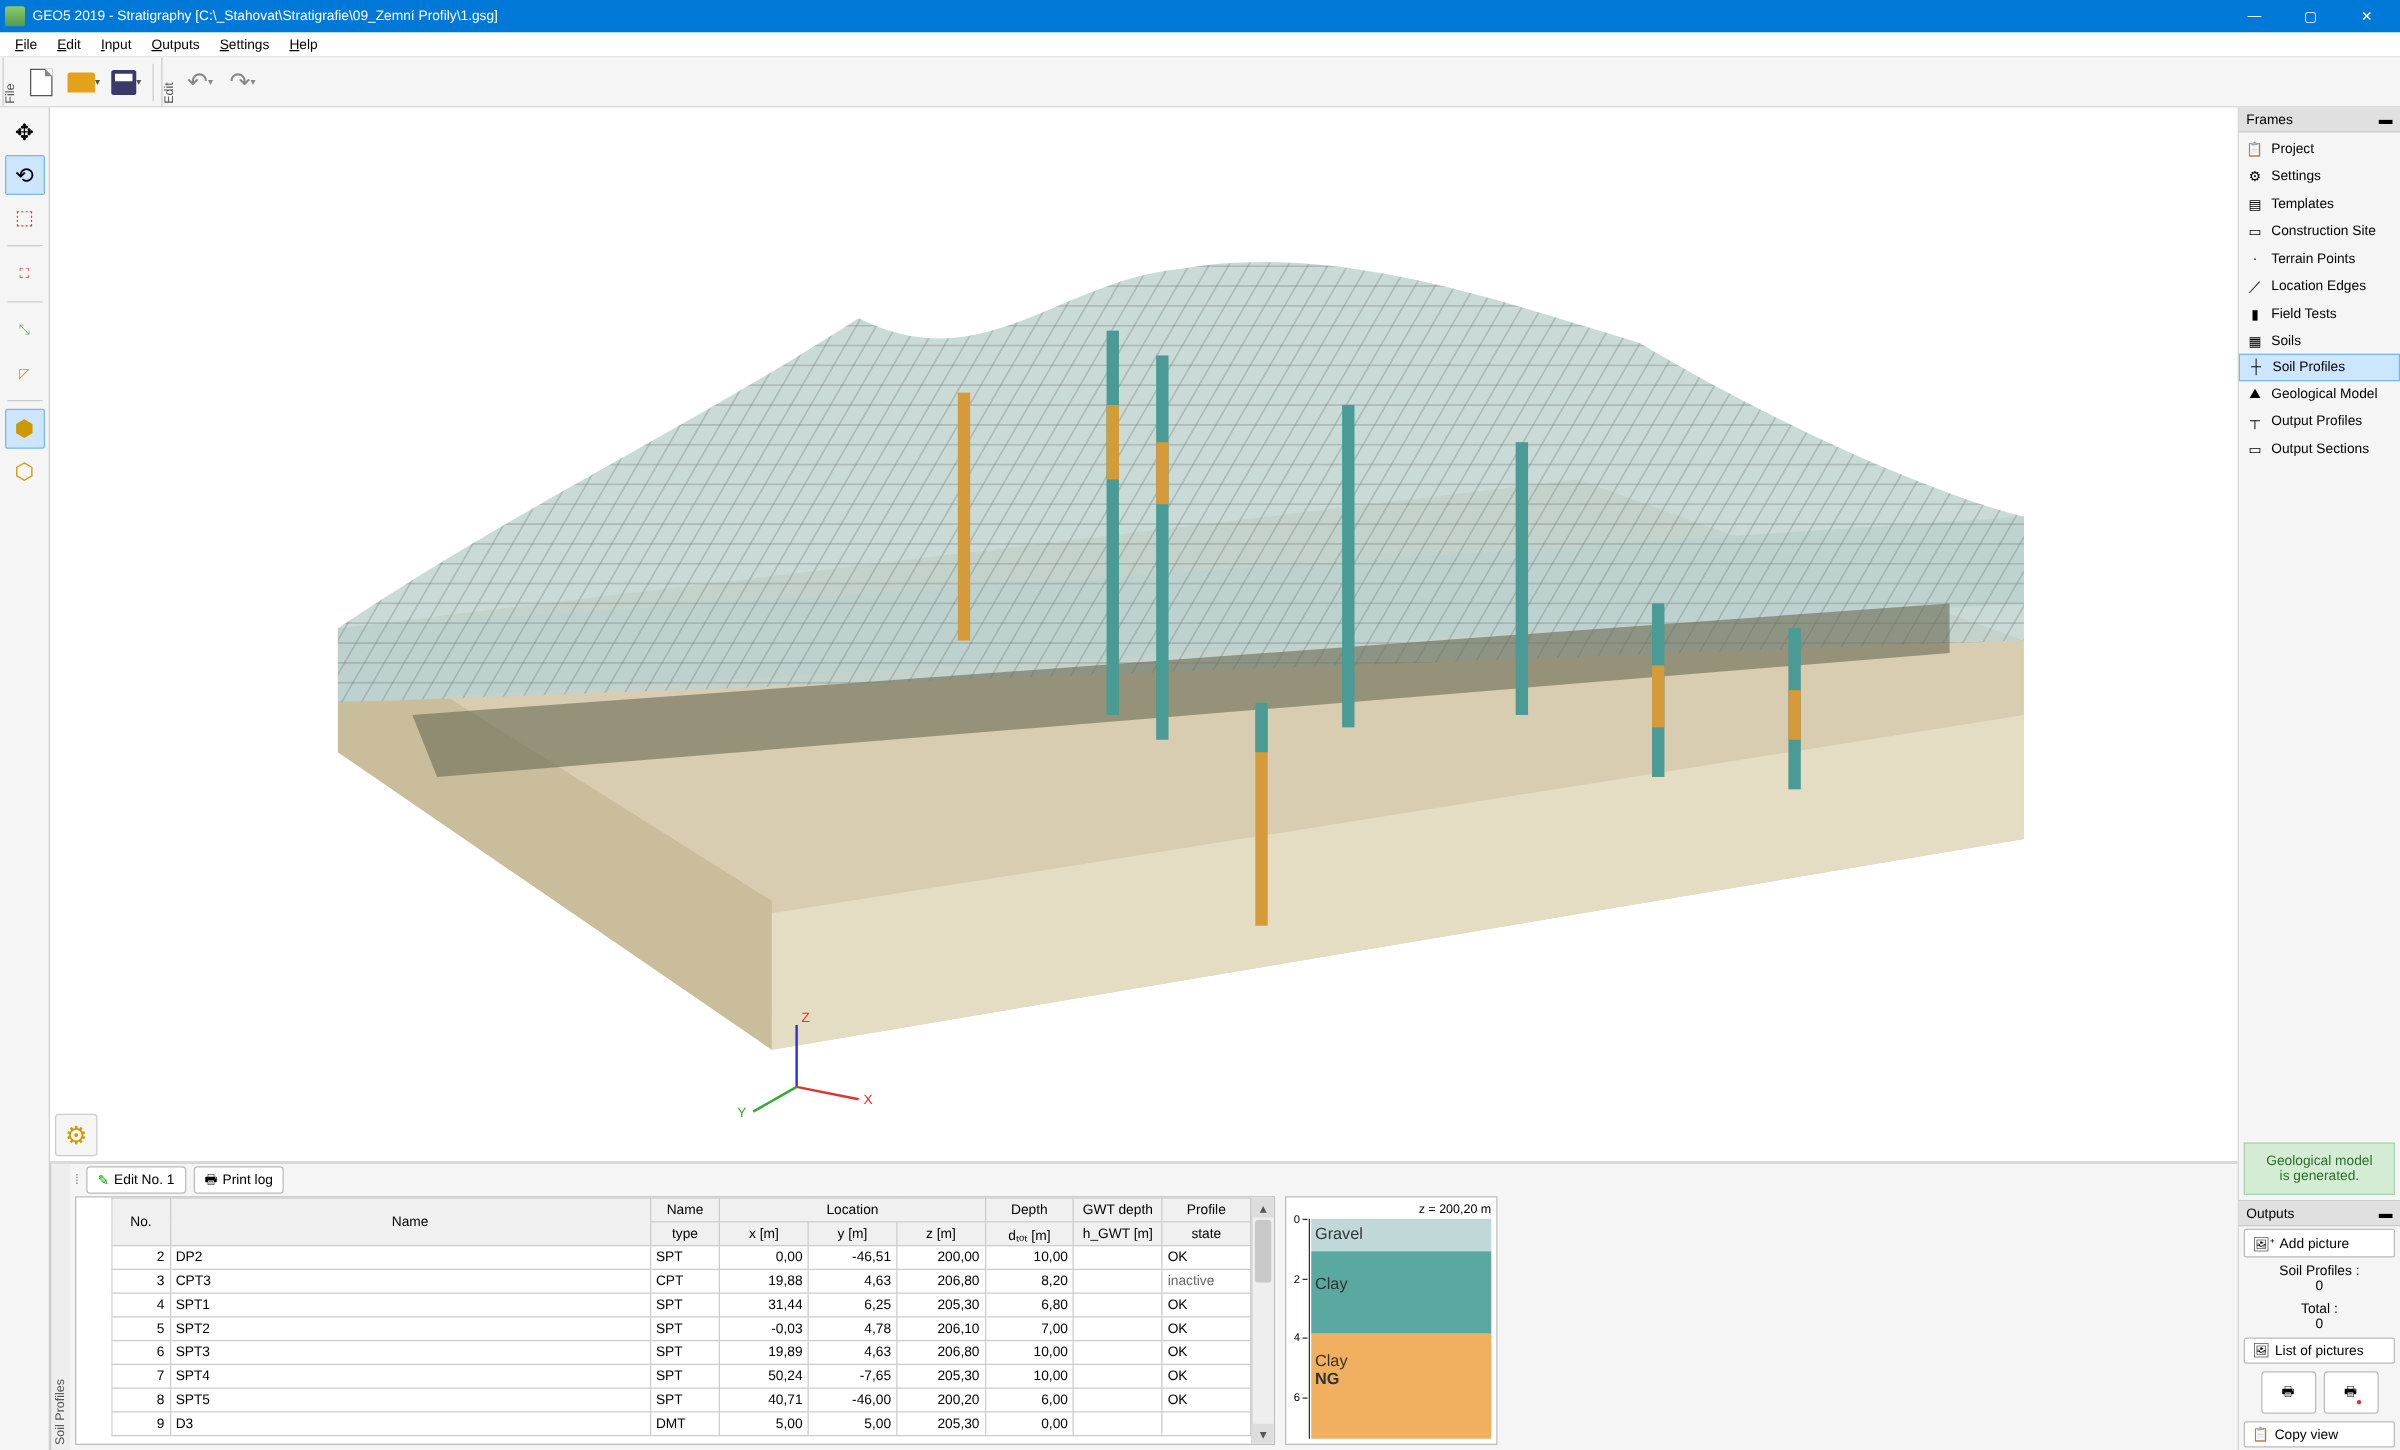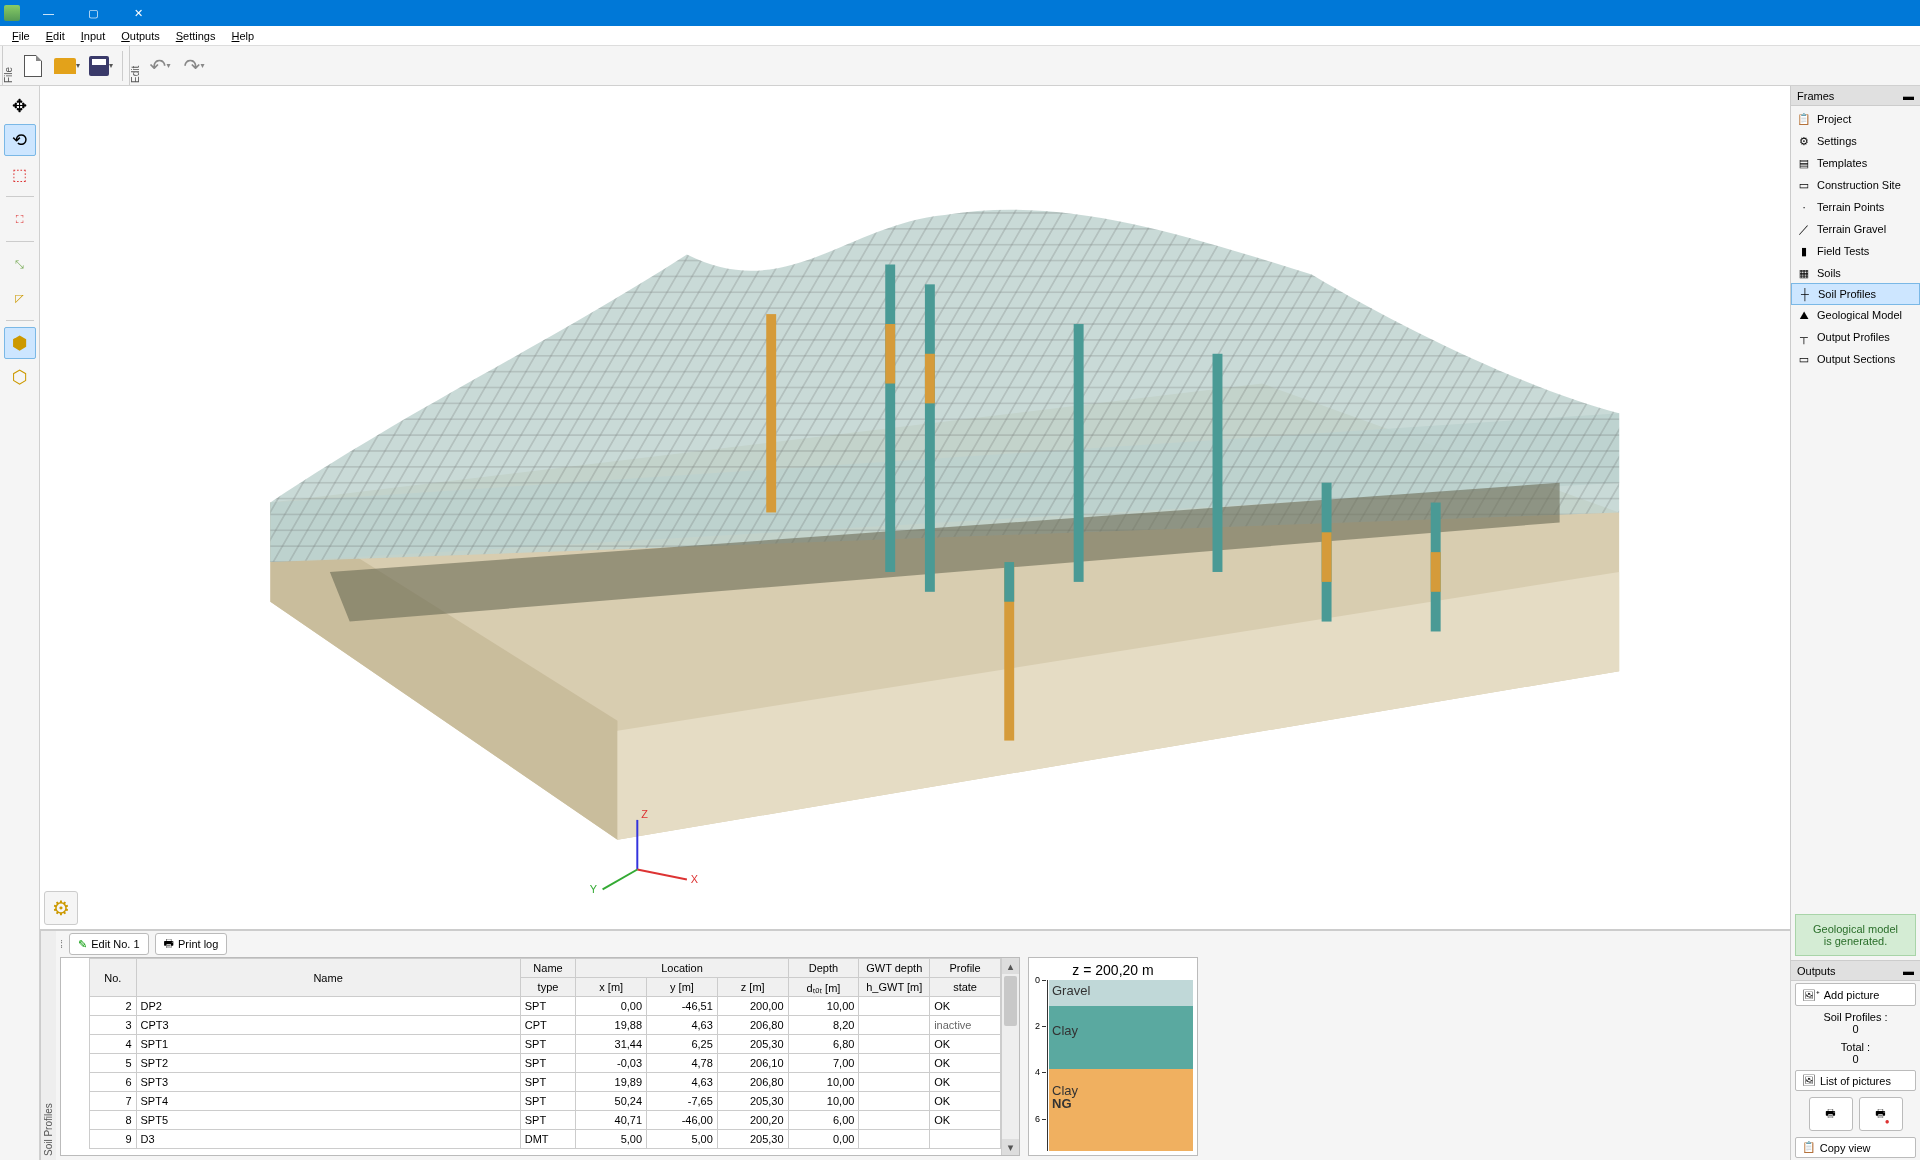--- a/index.html
+++ b/index.html
@@ -58,21 +58,21 @@
 table.data td.num { text-align:right;}
 td.state-ok{color:#000;}
 td.state-inactive{color:#666;}
 td.state-nd{background:#e55; color:#fff;}
 .vscroll { width:18px; background:#eee; border-left:1px solid #ccc; position:relative;}
 .vscroll .thumb{position:absolute;left:2px;right:2px;top:18px;height:50px;background:#c8c8c8;border-radius:2px;}
 .vscroll .arr{position:absolute;left:0;right:0;height:16px;display:flex;align-items:center;justify-content:center;color:#555;background:#ddd;}
 .vscroll .arr.up{top:0;} .vscroll .arr.dn{bottom:0;}
 
 .profile-preview { width:170px; background:#fff; border:1px solid #bbb; padding:4px; display:flex; flex-direction:column;}
-.profile-preview .zline{ text-align:center; font-size:14px; margin-bottom:2px;}
+.profile-preview .zline{ text-align:right; font-size:10px; margin-bottom:2px;}
 .profile-preview .pview{ flex:1; position:relative; border-left:1px solid #333;}
 .pv-scale { position:absolute; left:-14px; top:0; bottom:0; width:12px;}
 .pv-tick { position:absolute; right:0; width:4px; height:1px; background:#333;}
 .pv-lbl { position:absolute; right:6px; font-size:9px; transform:translateY(-50%);}
 .pv-layer { position:absolute; left:1px; right:0; }
 .pv-layername { position:absolute; left:4px; font-size:13px; color:#333;}
 
 
 .right-side { width:130px; background:#f5f5f5; border-left:1px solid #ccc; display:flex; flex-direction:column;}
 .rs-header { height:20px; background:#e0e0e0; border-bottom:1px solid #ccc; padding:2px 6px; display:flex; align-items:center; justify-content:space-between; font-size:11px;}
@@ -85,20 +85,21 @@
 .rs-out-row { padding:3px 6px; display:flex; justify-content:space-between; align-items:center;flex-direction:column;}
 .rs-out-btn { margin:2px 4px; border:1px solid #bbb; background:#fff; padding:3px 6px; display:flex; align-items:center; gap:4px; border-radius:2px;}
 .rs-out-btns { display:flex; gap:6px; padding:4px; justify-content:center;}
 .rs-print { width:44px; height:34px; border:1px solid #bbb; background:#fff; border-radius:3px; display:flex; align-items:center; justify-content:center;}
 </style>
 </head>
 <body>
 
 <div class="titlebar">
   <div class="icon-app"></div>
+  <div class="title-text">GEO5 2019 - Stratigraphy [C:\_Stahovat\Stratigrafie\09_Zemní Profily\1.gsg]</div>
   <div class="win-btn">—</div>
   <div class="win-btn">▢</div>
   <div class="win-btn">✕</div>
 </div>
 
 <div class="menubar">
   <div class="mitem"><u>F</u>ile</div>
   <div class="mitem"><u>E</u>dit</div>
   <div class="mitem"><u>I</u>nput</div>
   <div class="mitem"><u>O</u>utputs</div>
@@ -399,21 +400,21 @@
         <div class="rs-item">
           <span class="ficon">▭</span>
           <span>Construction Site</span>
         </div>
         <div class="rs-item">
           <span class="ficon">·</span>
           <span>Terrain Points</span>
         </div>
         <div class="rs-item">
           <span class="ficon">／</span>
-          <span>Terrain Gravel</span>
+          <span>Location Edges</span>
         </div>
         <div class="rs-item">
           <span class="ficon">▮</span>
           <span>Field Tests</span>
         </div>
         <div class="rs-item">
           <span class="ficon">▦</span>
           <span>Soils</span>
         </div>
         <div class="rs-item active">

